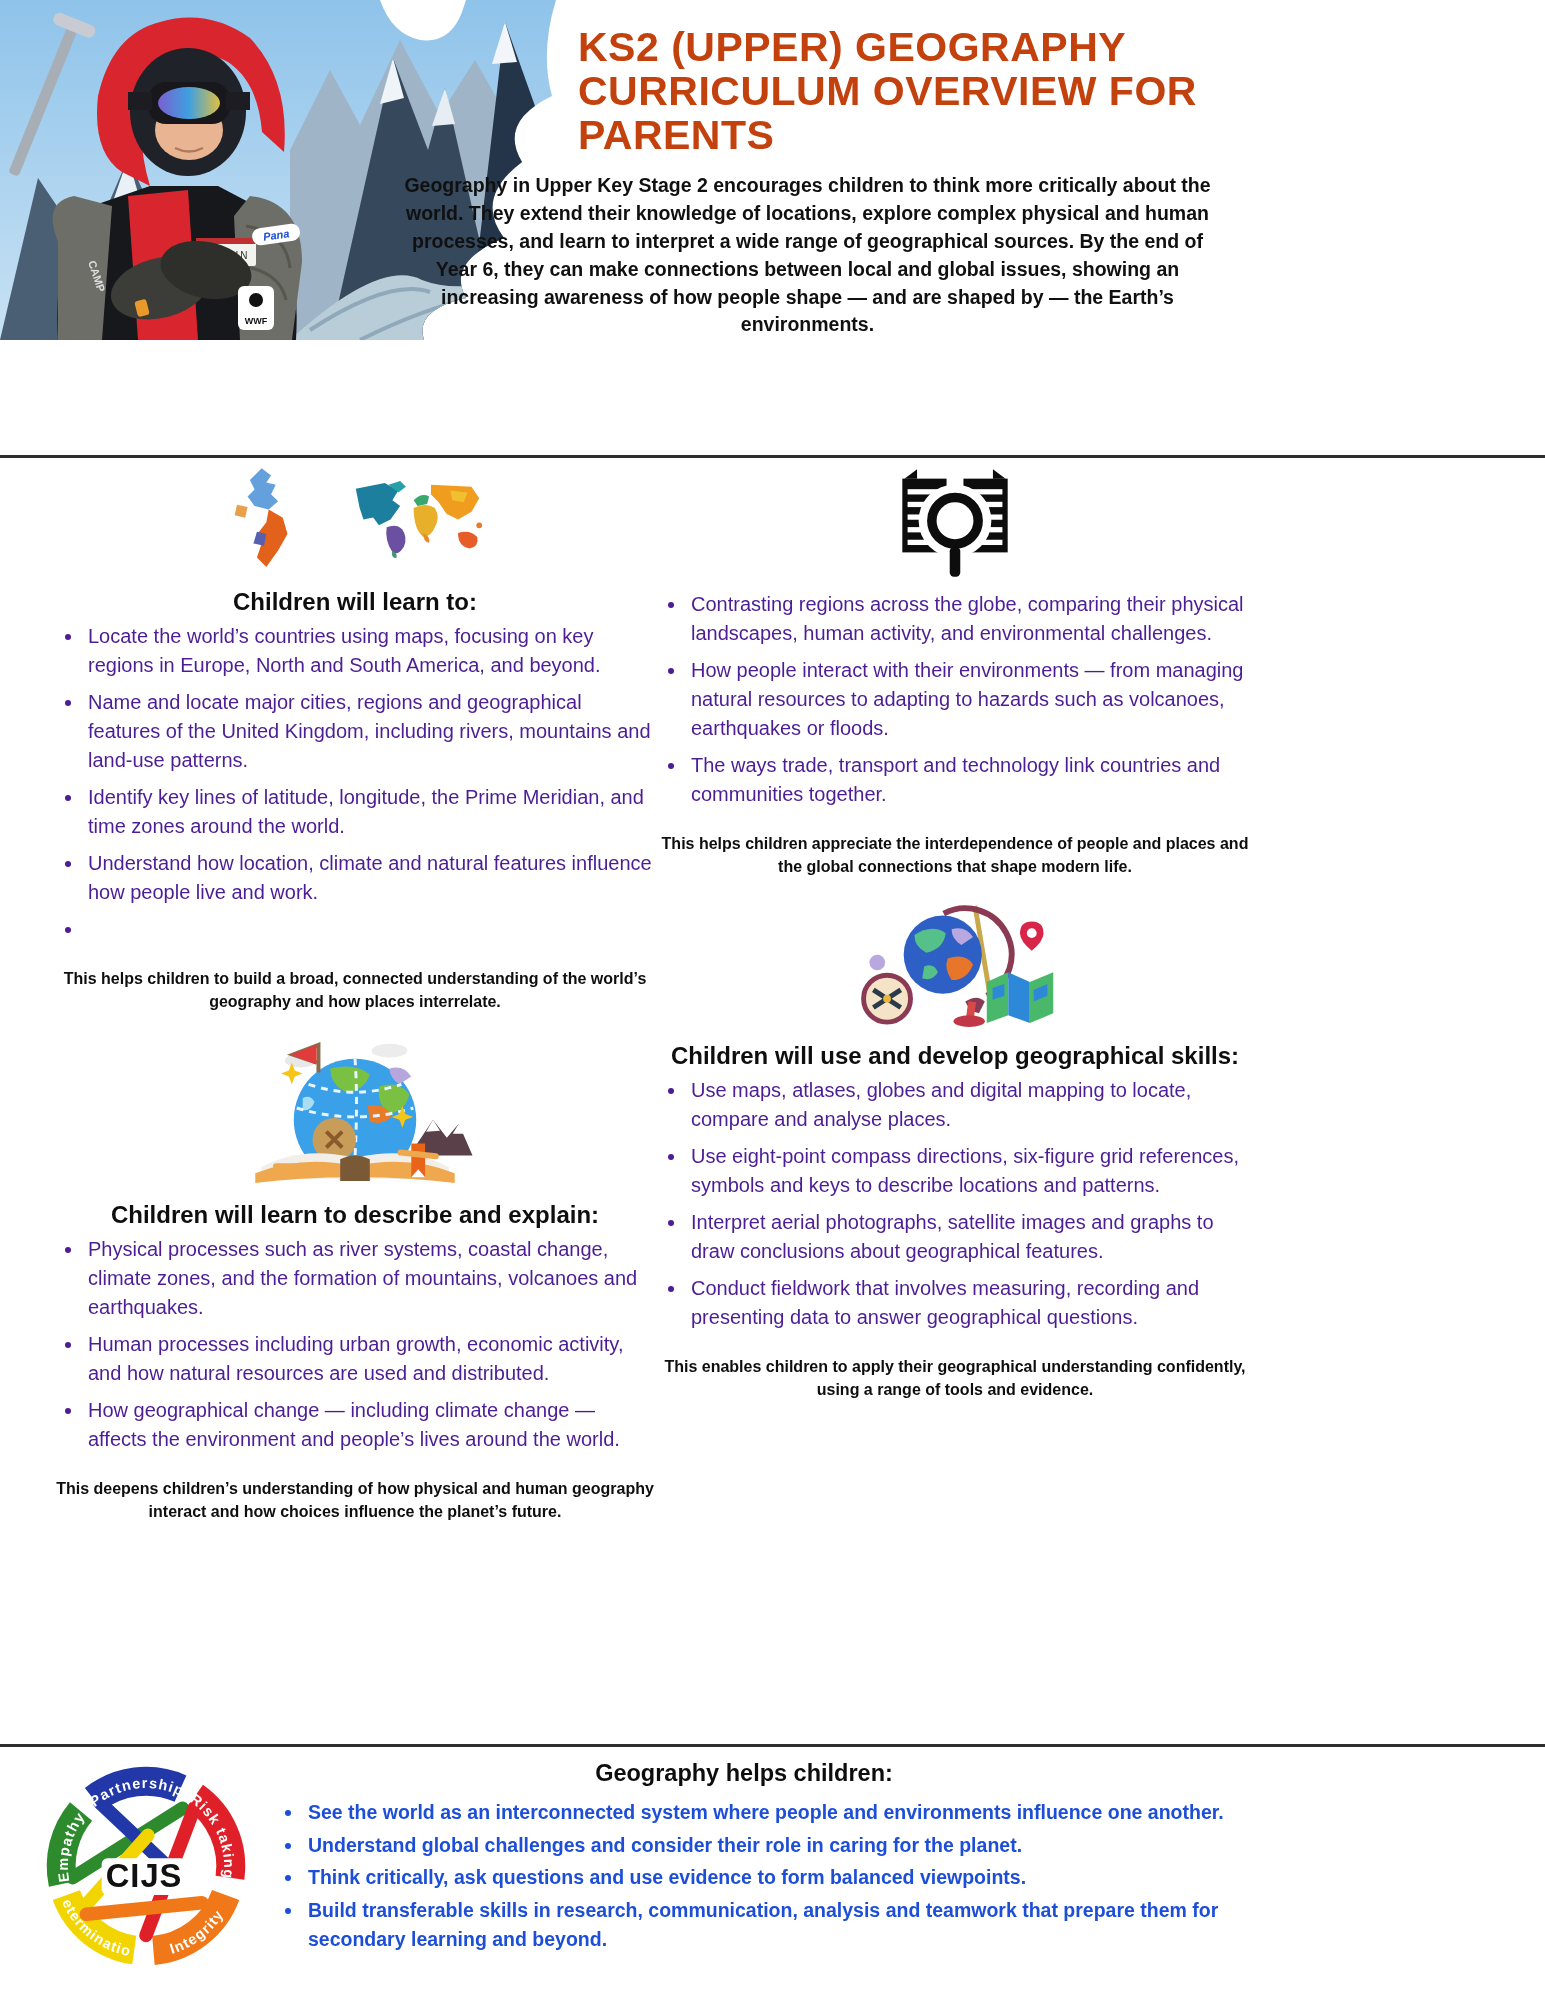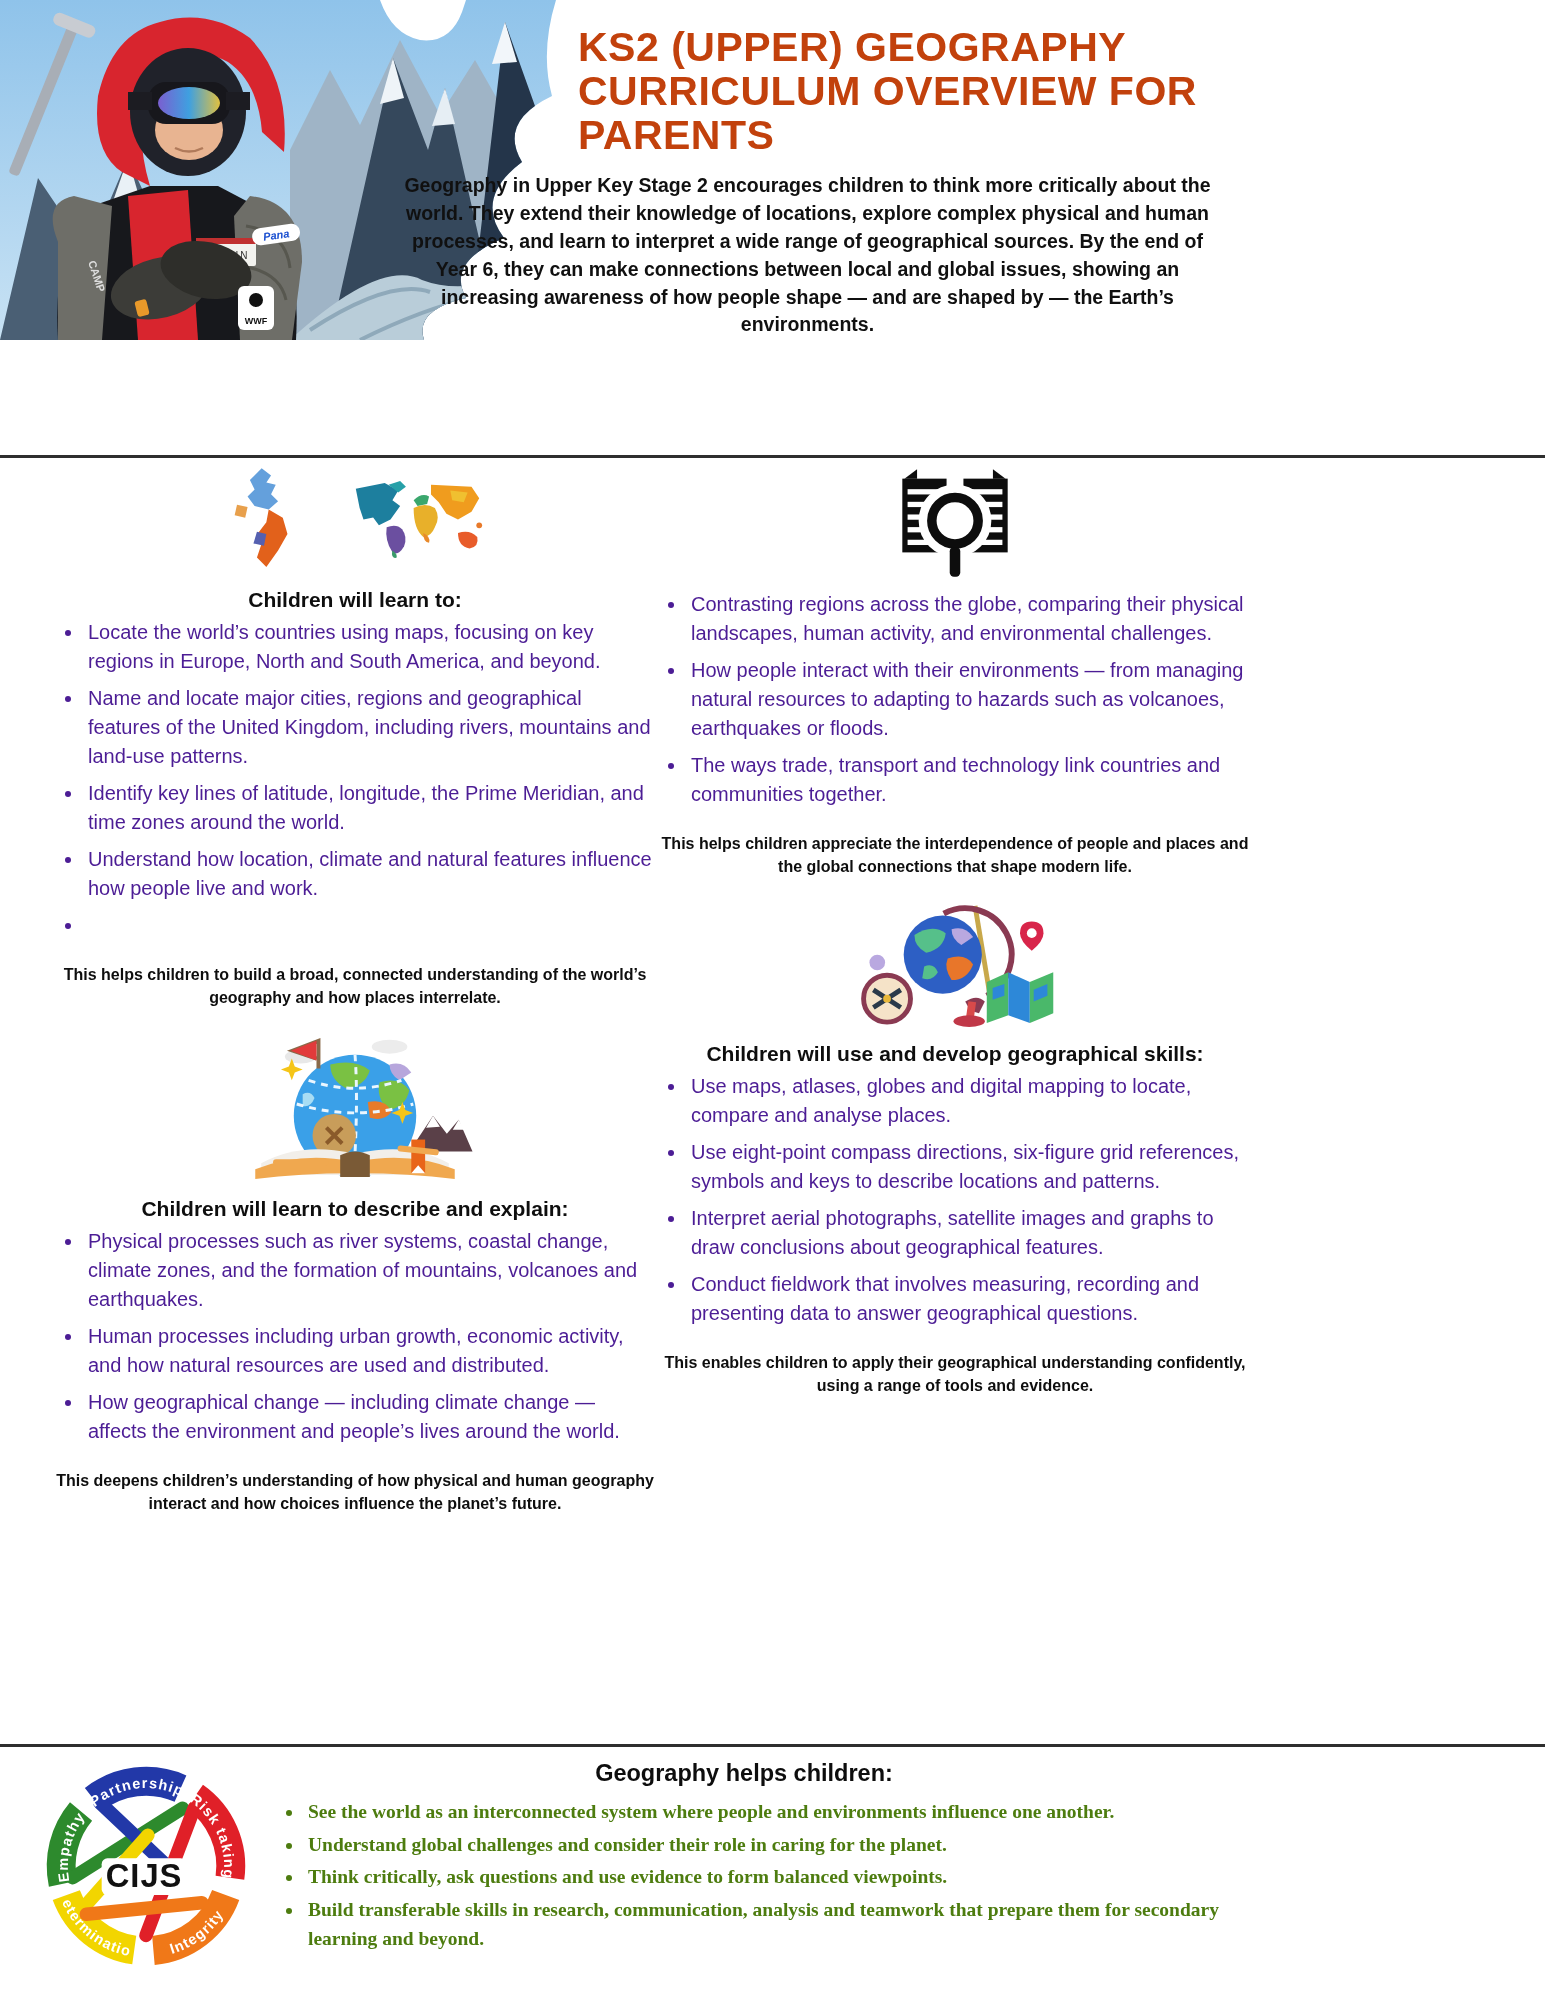--- a/index.html
+++ b/index.html
@@ -9,33 +9,33 @@
   .title{position:absolute;left:578px;top:26px;width:625px;margin:0;
          font-size:41px;font-weight:800;letter-spacing:.5px;line-height:1.07;color:#c2410c;}
   .intro{position:absolute;left:400px;top:172px;width:815px;margin:0;text-align:center;
          font-size:19.5px;font-weight:700;line-height:1.43;color:#101010;}
   .divider{position:absolute;left:0;width:1545px;height:2.5px;background:#2e2e2e;}
   .d1{top:455px;} .d2{top:1744px;}
   .col{position:absolute;top:466px;}
   .col.left{left:52px;width:606px;}
   .col.right{left:655px;width:600px;}
   .icon-row{display:flex;justify-content:center;align-items:center;gap:48px;}
-  h2.sec{font-size:21px;font-weight:800;text-align:center;margin:14px 0 0;color:#0e0e0e;}
+  h2.sec{font-size:24px;font-weight:800;text-align:center;margin:14px 0 0;color:#0e0e0e;}
   .mt30{margin-top:30px;} .mt10{margin-top:10px;}
   ul.blist{margin:6px 0 0;padding-left:32px;}
   ul.blist li{font-size:20px;line-height:1.45;color:#4c1d95;margin-bottom:8px;padding-left:4px;}
   ul.blist li.empty{min-height:26px;}
   p.summary{font-size:16px;font-weight:700;text-align:center;line-height:1.42;margin:24px 4px 0;color:#0e0e0e;}
   .illus{display:flex;justify-content:center;margin-top:16px;}
   .illus.g{margin-top:18px;}
   .logo-wrap{position:absolute;left:40px;top:1752px;width:212px;height:236px;}
   .footer-head{position:absolute;left:265px;top:1756px;width:950px;margin:4px;text-align:center;
                font-size:23.5px;font-weight:800;color:#0d0d0d;}
   .footer-list{position:absolute;left:272px;top:1798px;width:965px;margin:0;padding-left:32px;}
-  .footer-list li{font-size:19.5px;font-weight:700;line-height:1.47;color:#4d7c0f;margin-bottom:4px;padding-left:4px;font-family:Liberation Serif, serif;}
+  .footer-list li{font-size:19.5px;font-weight:700;line-height:1.47;color:#1d4ed8;margin-bottom:4px;padding-left:4px;}
   svg text{font-family:"Liberation Sans",sans-serif;}
 </style>
 </head>
 <body>
 
 <div class="page">
 
   <div class="photo-wrap">
     <svg width="565" height="340" viewBox="0 0 565 340">
       <defs>

